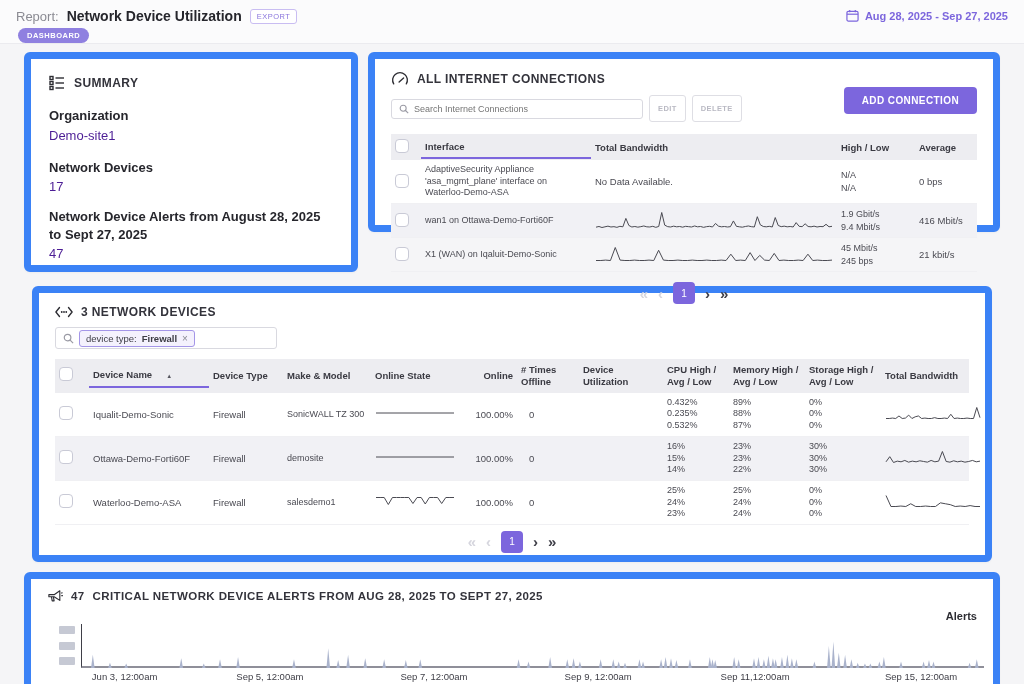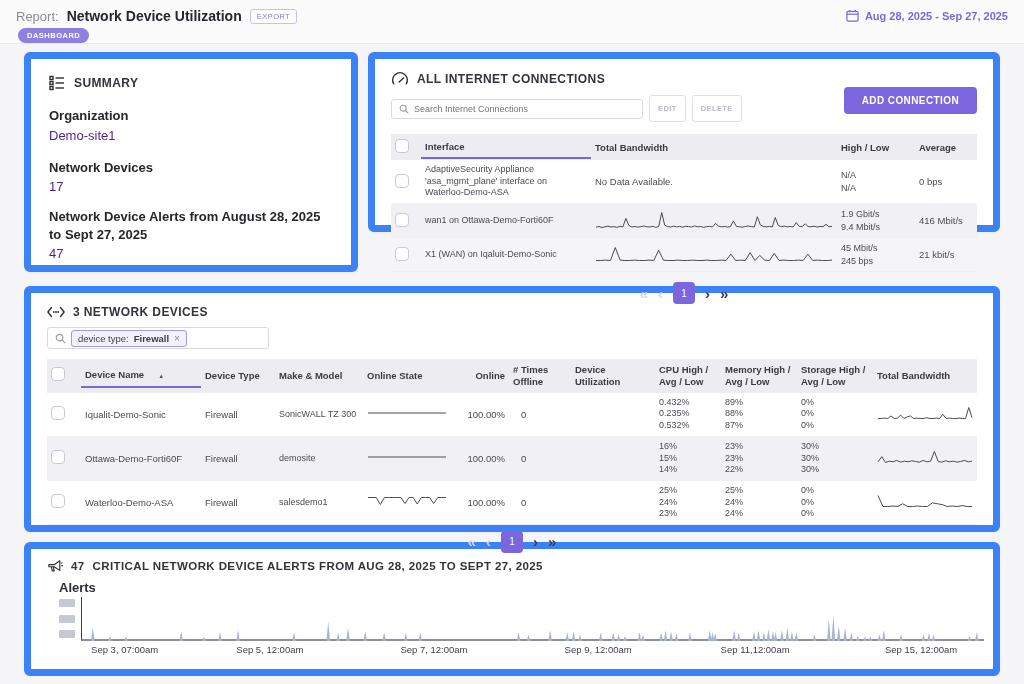--- a/index.html
+++ b/index.html
@@ -60,21 +60,21 @@
   .spark { display:inline-block; }
   .hl-cell { line-height:1.4; font-size:9px; }
 
   .pager { display:flex; align-items:center; justify-content:center; gap:10px; margin-top:10px; }
   .pg-arrow { font-size:15px; font-weight:bold; color:#3f3f48; cursor:pointer; line-height:1; }
   .pg-arrow.disabled { color:#d6d6de; }
   .pg-page { width:22px; height:22px; background:var(--accent,#7c66dd); color:#fff; border-radius:4px;
     font-size:10px; display:flex; align-items:center; justify-content:center; cursor:pointer; }
 
   
-  .devices { margin:14px 24px 0; padding:12px 16px 8px; height:246px; }
+  .devices { margin:14px 32px 0; padding:12px 16px 8px; height:276px; }
   .dev-search { margin-top:8px; width:222px; height:22px; }
   .chip { display:flex; align-items:center; gap:5px; background:#f4f1fd; border:1px solid #a496e8;
     border-radius:3px; padding:2px 6px; font-size:9.5px; color:#3c3c44; white-space:nowrap; }
   .chip b { font-weight:bold; }
   .chip-x { color:#8b8b95; cursor:pointer; font-size:10px; }
 
   .dev-grid { display:grid; grid-template-columns:34px 120px 74px 88px 92px 54px 62px 84px 66px 76px 76px 1fr;
     align-items:center; }
   .dev-head { background:#ededf1; font-weight:bold; color:#3a3a42; font-size:9.5px; margin-top:10px; }
   .dev-head > div { padding:5px 4px; line-height:1.25; }
@@ -83,21 +83,21 @@
   .dev-row.striped { background:#f1f1f5; }
   .triple { font-size:9px; line-height:1.3; }
   .ta-r { text-align:right; }
   .sort-asc { font-size:6px; color:#55555e; margin-left:14px; }
   .util-line { width:62px; height:2px; background:var(--utilization,#f5b83d); border-radius:2px; }
 
   
   .alerts { margin:10px 24px 0; padding:10px 16px 8px; height:134px; }
   .alerts-title { font-size:11.5px; }
   .alerts-title .count { font-weight:bold; }
-  .alerts-ylab { font-size:13px; font-weight:bold; color:#2d2d33; margin:7px 0 2px 12px; }
+  .alerts-ylab { font-size:11px; font-weight:bold; color:#2d2d33; margin:7px 0 2px 12px;text-align:right; }
   .alerts-chart { display:flex; margin-left:12px; }
   .yblocks { width:22px; display:flex; flex-direction:column; justify-content:space-between; padding:2px 0 3px; }
   .yblocks span { width:16px; height:8px; background:#c6c9d4; border-radius:1px; }
   .plot { flex:1; height:44px; border-left:1.5px solid #3f3f48; border-bottom:2px solid #8f8f99;
     position:relative; margin-left:6px; }
   .xlabels { position:relative; height:13px; margin-left:28px; margin-top:3px; }
   .xlabels span { position:absolute; transform:translateX(-50%); font-size:9.5px; color:#3e3e46; white-space:nowrap; }
 </style>
 </head>
 <body>
@@ -471,20 +471,20 @@
           <polygon points="800.0780000000001,44 801.878,33 803.678,44" fill="#aab3cc"></polygon>
           <polygon points="817.2160000000001,44 819.0160000000001,37.4 820.816,44" fill="#aab3cc"></polygon>
           <polygon points="839.7660000000001,44 841.566,37.4 843.366,44" fill="#aab3cc"></polygon>
           <polygon points="845.178,44 846.978,36.08 848.7779999999999,44" fill="#aab3cc"></polygon>
           <polygon points="849.688,44 851.4879999999999,37.4 853.2879999999999,44" fill="#aab3cc"></polygon>
           <polygon points="885.768,44 887.568,38.72 889.3679999999999,44" fill="#aab3cc"></polygon>
           <polygon points="892.984,44 894.784,35.2 896.584,44" fill="#aab3cc"></polygon>
         </svg></div>
   </div>
   <div class="xlabels">
-    <span style="left:5.5%">Sep 3, 07:00am</span>
+    <span style="left:5.5%">Jun 3, 12:00am</span>
     <span style="left:21.6%">Sep 5, 12:00am</span>
     <span style="left:39.8%">Sep 7, 12:00am</span>
     <span style="left:58%">Sep 9, 12:00am</span>
     <span style="left:75.4%">Sep 11,12:00am</span>
     <span style="left:93.8%">Sep 15, 12:00am</span>
   </div>
 </div>
 
 </body></html>

